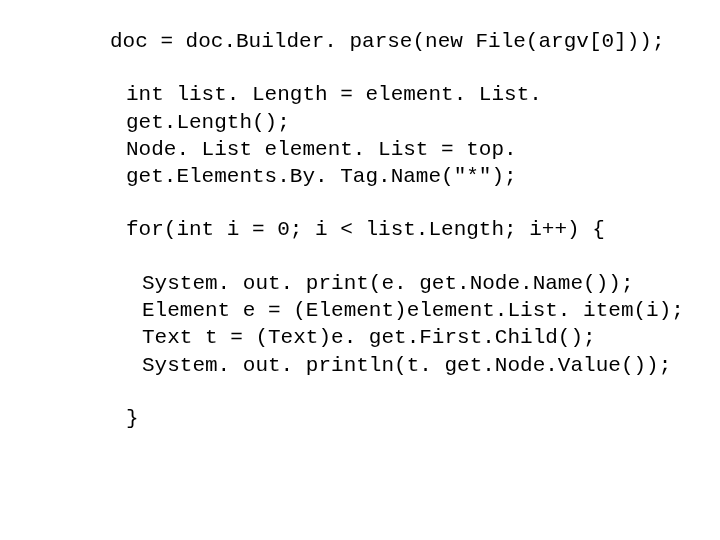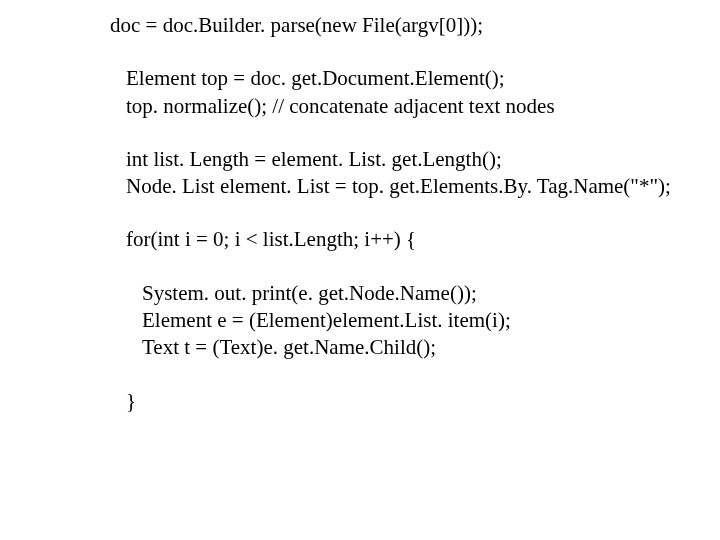--- a/index.html
+++ b/index.html
@@ -7,53 +7,51 @@
     padding: 0;
     width: 720px;
     height: 540px;
     background: #ffffff;
     font-family: "Times New Roman", Times, serif;
     font-size: 21px;
     color: #000000;
     line-height: 1.3;
   }
   .content {
-    padding-top: 12px;
+    padding-top: 28px;
     padding-left: 110px;
     padding-right: 20px;
+    font-family: Liberation Mono, monospace;
   }
   .block {
     margin-bottom: 26px;
   }
   .indent-1 {
     padding-left: 16px;
   }
   .indent-2 {
     padding-left: 32px;
   }
 </style>
 </head>
 <body>
 
 <div class="content">
   <div class="block">
     <div>doc = doc.Builder. parse(new File(argv[0]));</div>
   </div>
   <div class="block indent-1">
-    <div>Element top = doc. get.Document.Element();</div>
-    <div>top. normalize();      // concatenate adjacent text nodes</div>
-  </div>
-  <div class="block indent-1">
     <div>int list. Length = element. List. get.Length();</div>
     <div>Node. List element. List = top. get.Elements.By. Tag.Name("*");</div>
   </div>
   <div class="block indent-1">
     <div>for(int i = 0; i &lt; list.Length; i++) {</div>
   </div>
   <div class="block indent-2">
     <div>System. out. print(e. get.Node.Name());</div>
     <div>Element e = (Element)element.List. item(i);</div>
-    <div>Text t = (Text)e. get.Name.Child();</div>
+    <div>Text t = (Text)e. get.First.Child();</div>
+    <div>System. out. println(t. get.Node.Value());</div>
   </div>
   <div class="indent-1">
     <div>}</div>
   </div>
 </div>
 
 </body></html>

